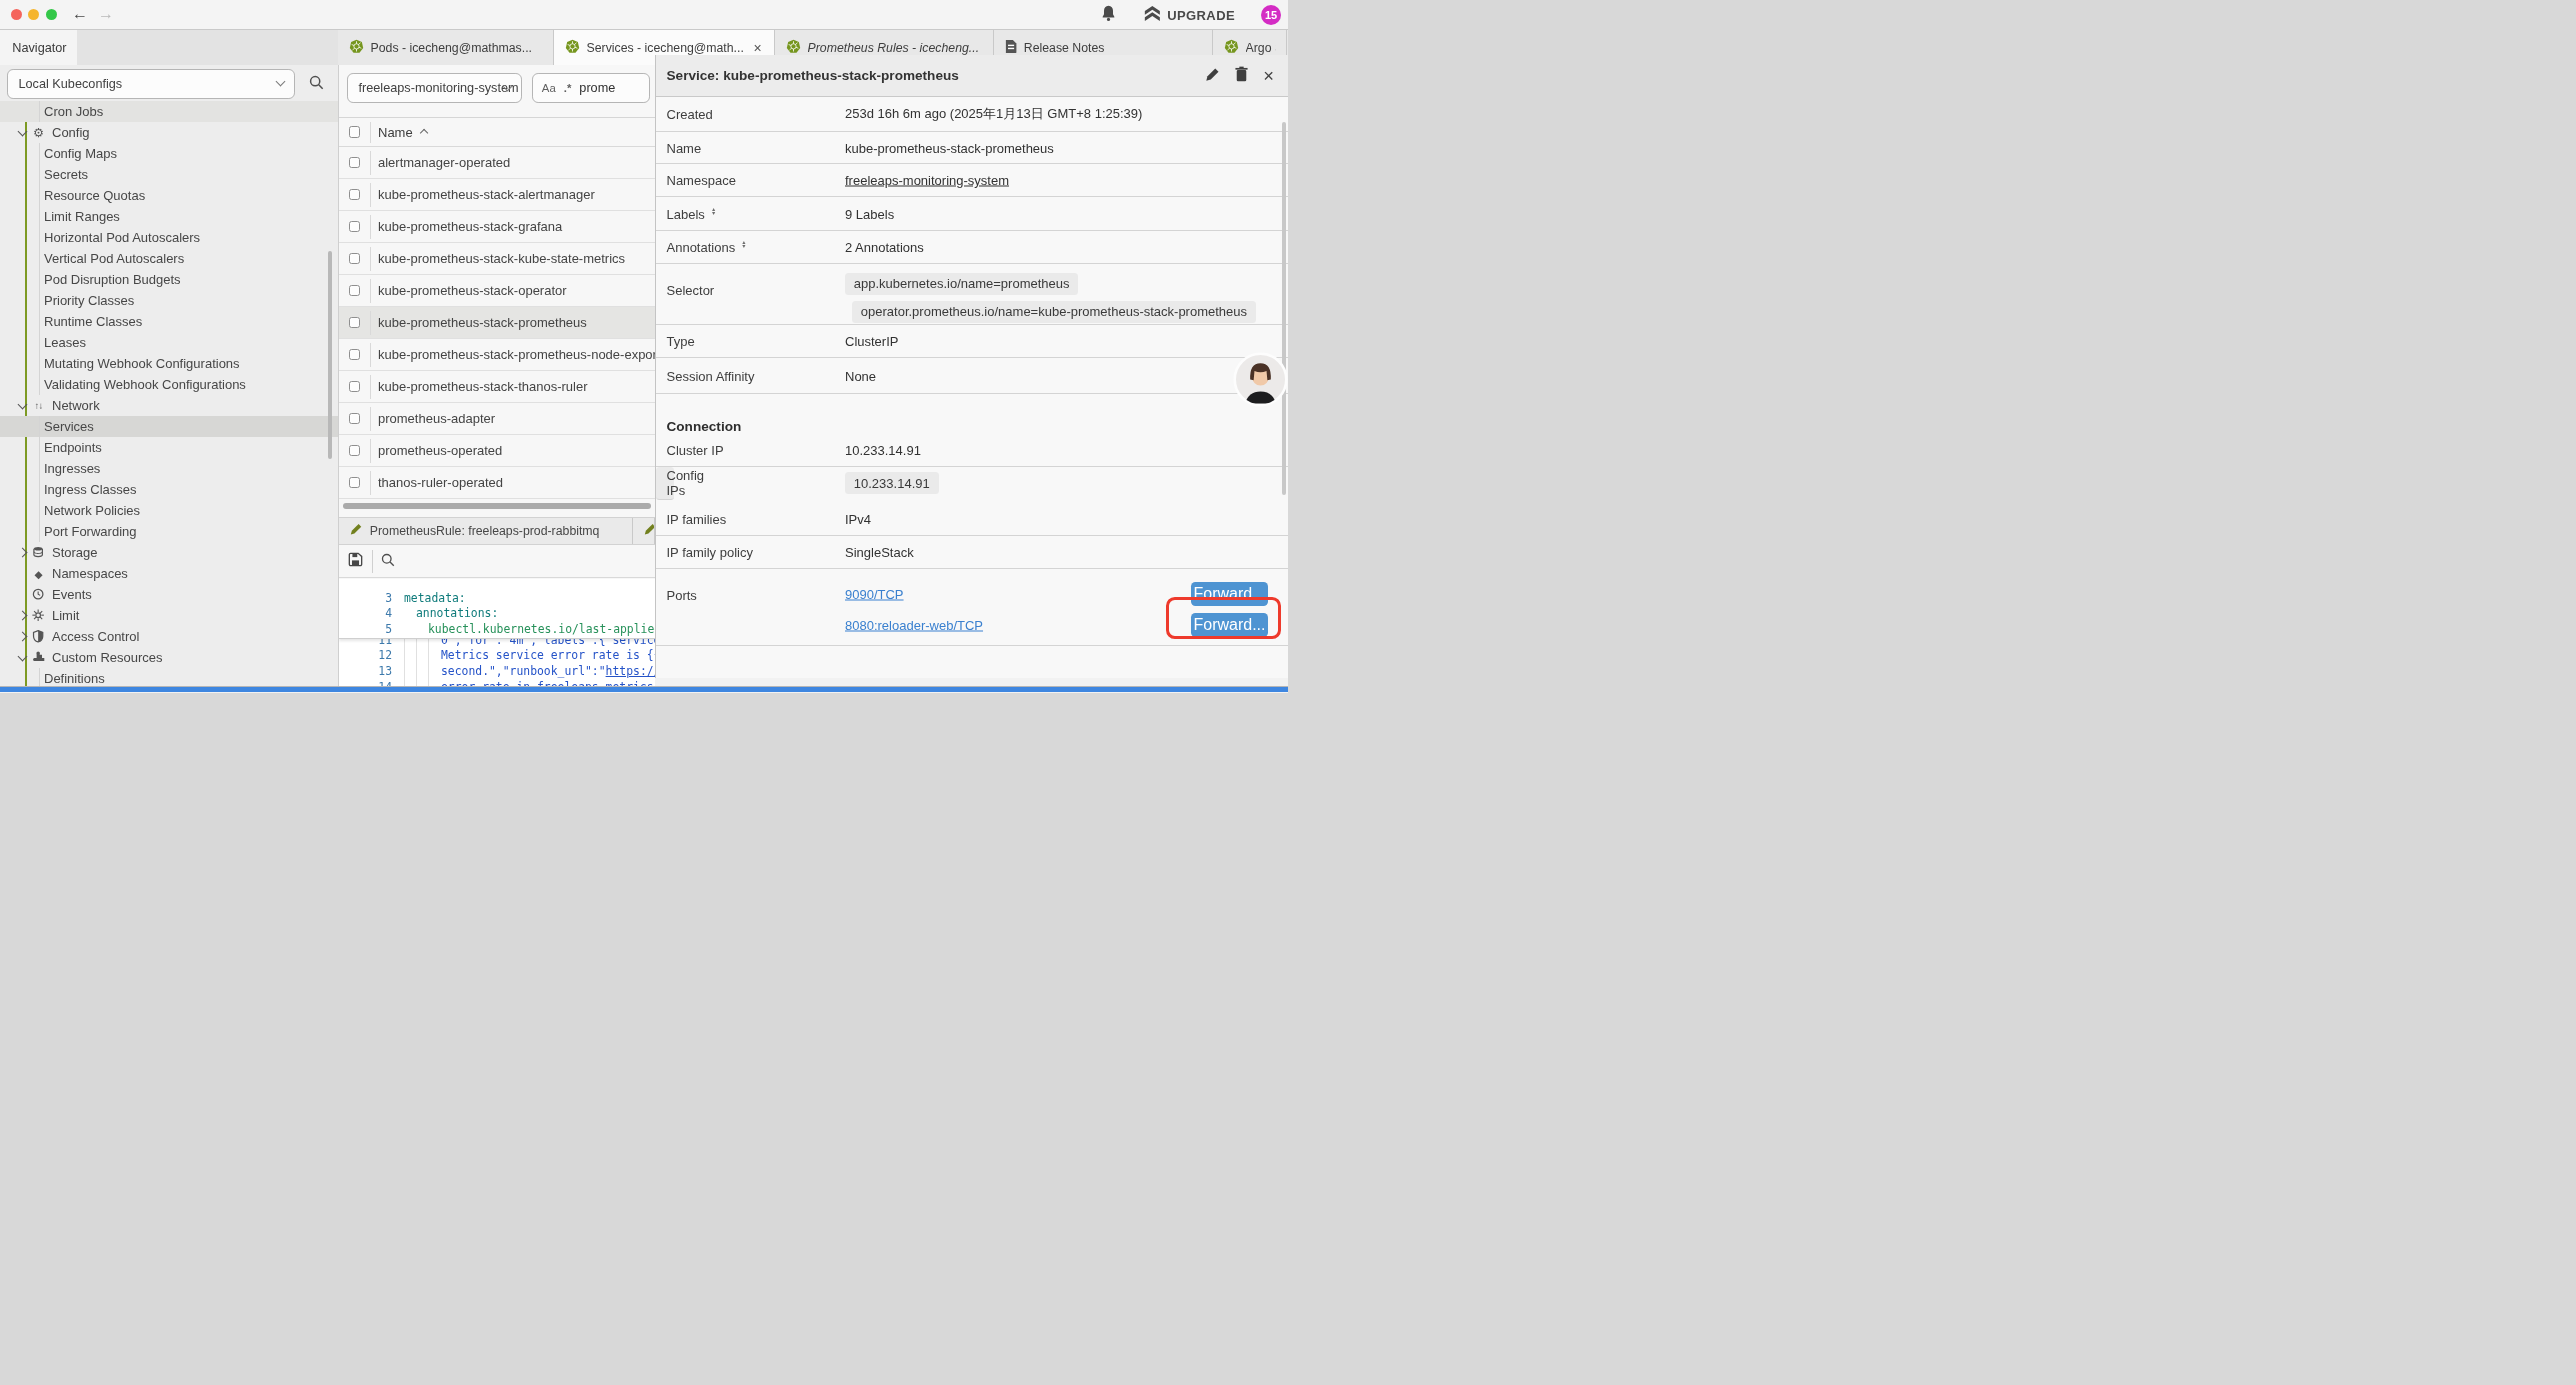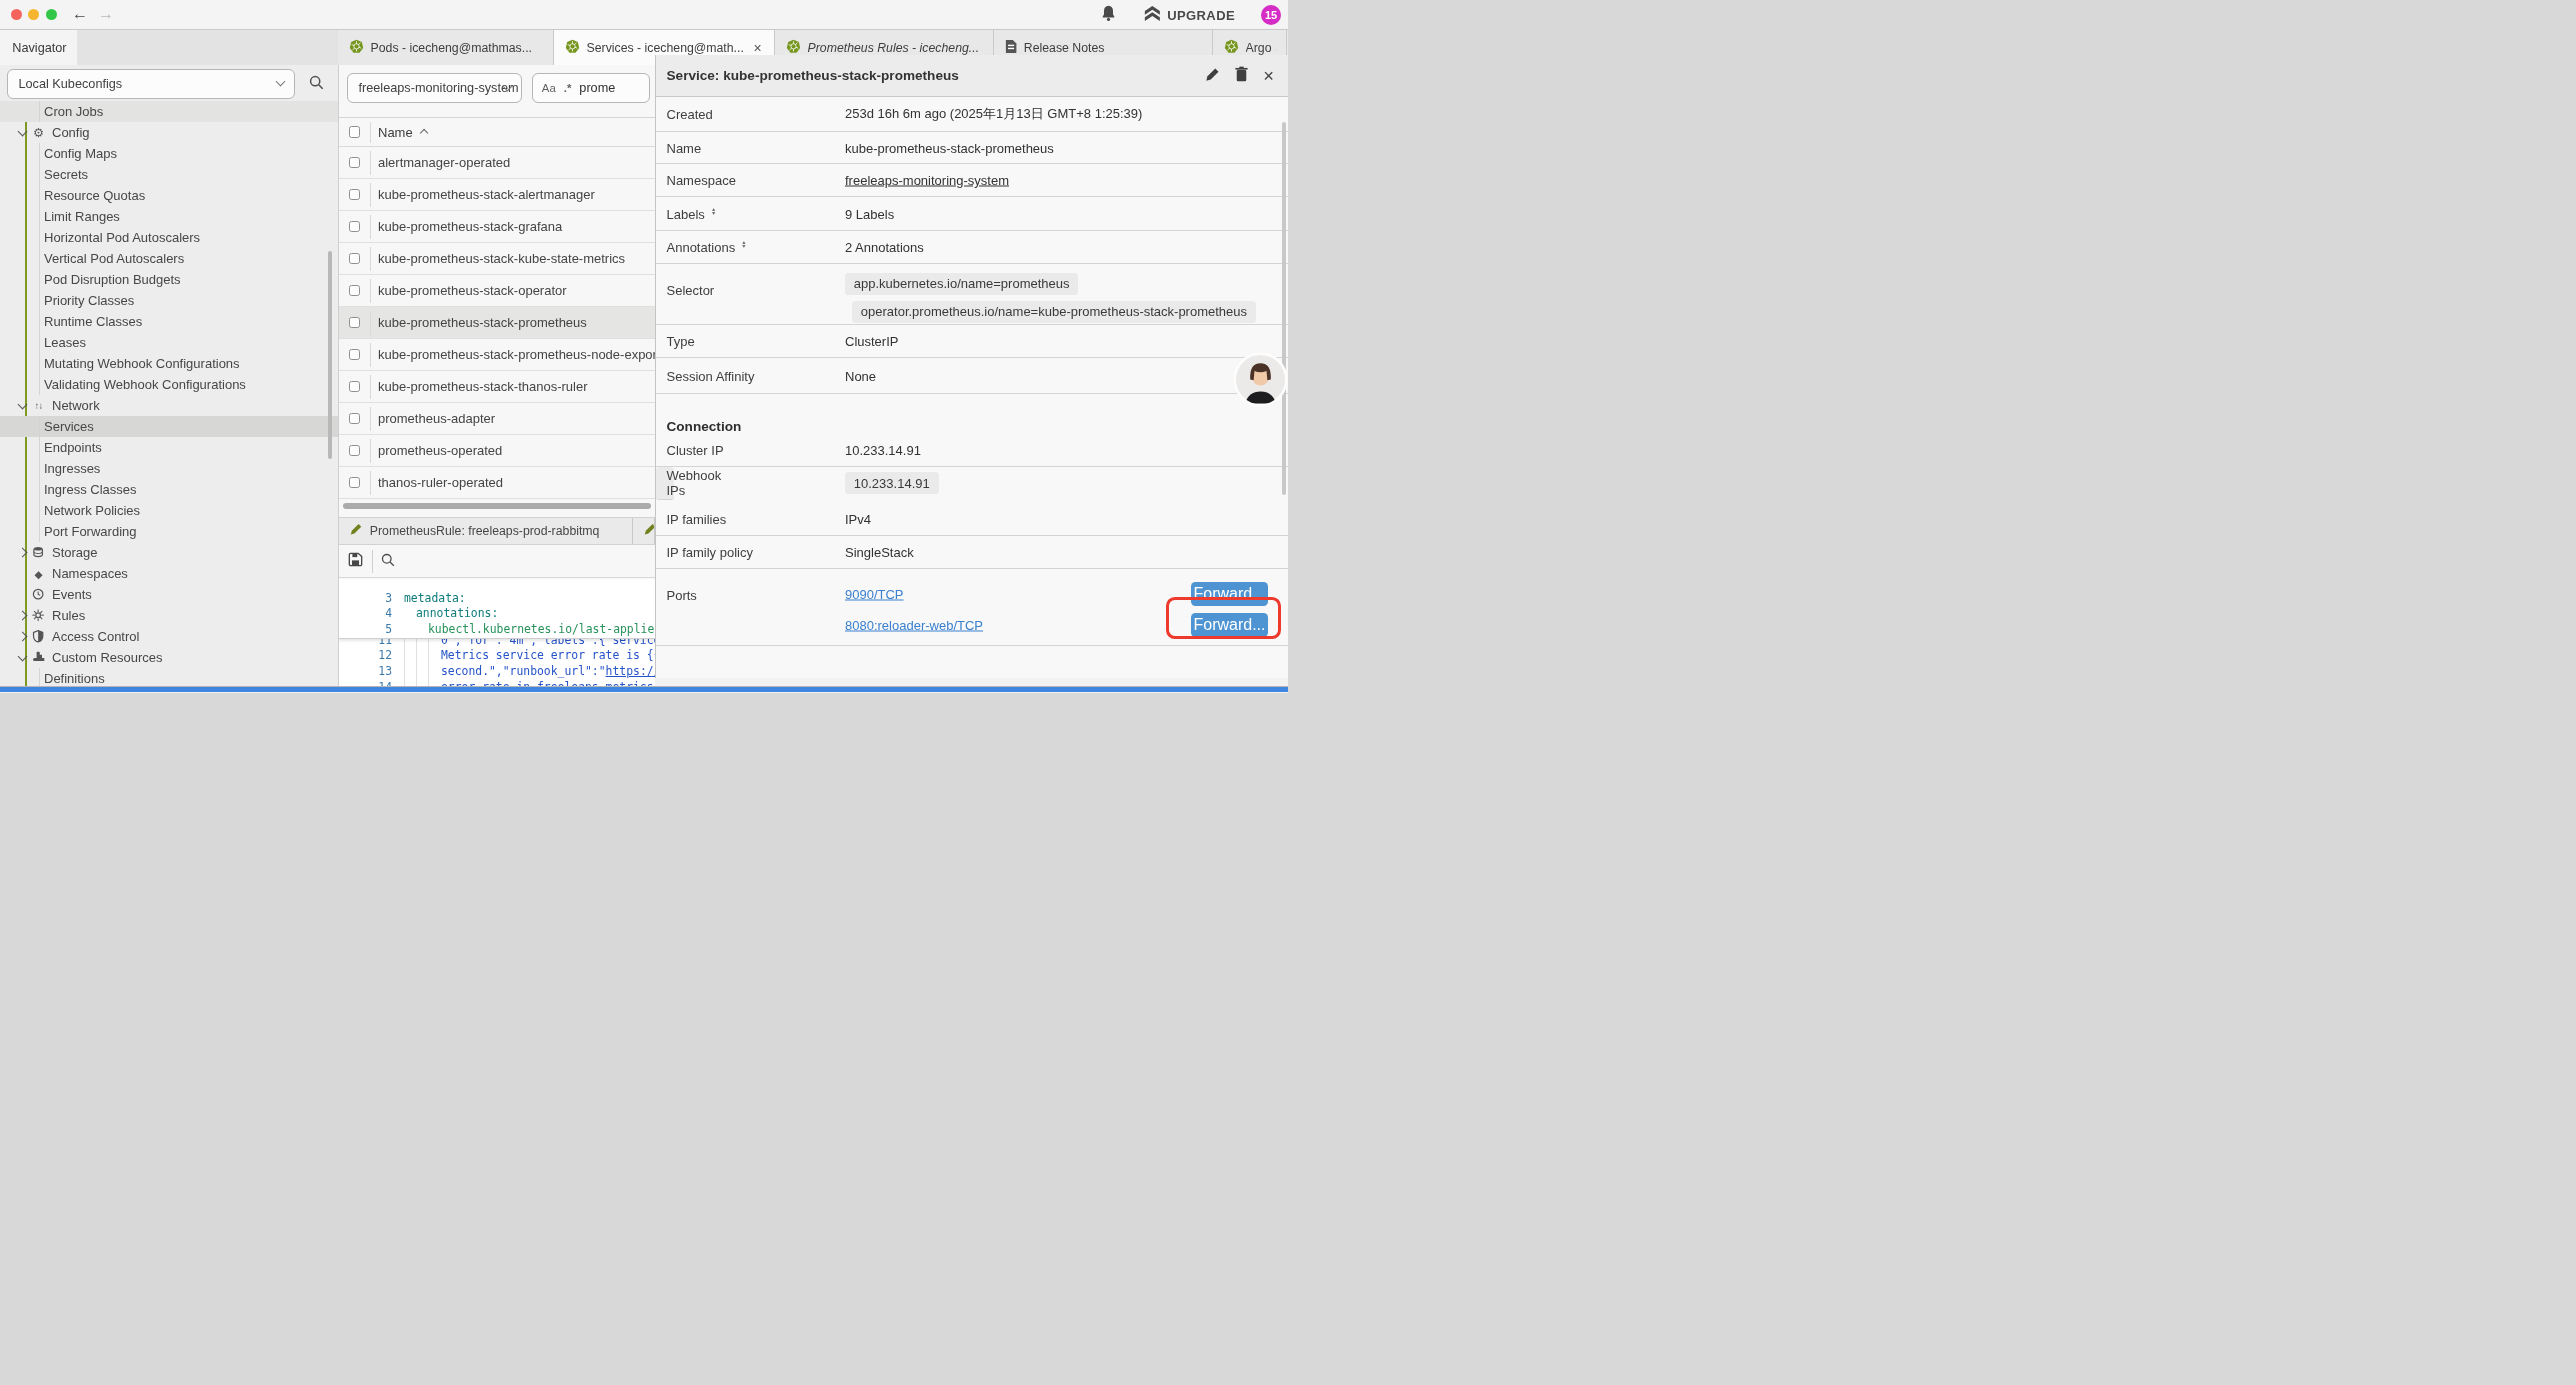--- a/index.html
+++ b/index.html
@@ -391,21 +391,21 @@
                 <line x1="8" y1="12" x2="8" y2="15.5"></line>
                 <line x1="0.5" y1="8" x2="4" y2="8"></line>
                 <line x1="12" y1="8" x2="15.5" y2="8"></line>
                 <line x1="2.7" y1="2.7" x2="5.6" y2="5.6"></line>
                 <line x1="10.4" y1="10.4" x2="13.3" y2="13.3"></line>
                 <line x1="2.7" y1="13.3" x2="5.6" y2="10.4"></line>
                 <line x1="10.4" y1="5.6" x2="13.3" y2="2.7"></line>
               </g>
             </svg>
           </span>
-          <span class="tlabel grp">Rules</span>
+          <span class="tlabel grp">Limit</span>
         </div>
         <div class="titem">
           <span class="tchev closed"></span>
           <span class="ticon">
             <svg width="12.3" height="12.3" viewBox="0 0 16 16">
               <path d="M8 .8 14 3v5c0 4-2.6 6.5-6 7.5C4.6 14.5 2 12 2 8V3z" fill="none" stroke="#555" stroke-width="1.6"></path>
               <path d="M8 .8 14 3v5c0 4-2.6 6.5-6 7.5z" fill="#555"></path>
             </svg>
           </span>
           <span class="tlabel grp">Access Control</span>
@@ -648,21 +648,21 @@
           <span class="plabel">
             <span>Session Affinity</span>
           </span>
           <span class="pvalue">None</span>
         </div><div class="pheading" style="height: 40px;">Connection</div><div class="prow text" style="height: 33px;">
           <span class="plabel">
             <span>Cluster IP</span>
           </span>
           <span class="pvalue">10.233.14.91</span>
         </div><div class="prow chip" style="height: 33px;"><span class="plabel">
-            <span>Webhook IPs</span>
+            <span>Config IPs</span>
           </span><span class="pvalue"><span class="chip">10.233.14.91</span></span></div><div class="prow text" style="height: 33px;">
           <span class="plabel">
             <span>IP families</span>
           </span>
           <span class="pvalue">IPv4</span>
         </div><div class="prow text" style="height: 33px;">
           <span class="plabel">
             <span>IP family policy</span>
           </span>
           <span class="pvalue">SingleStack</span>

